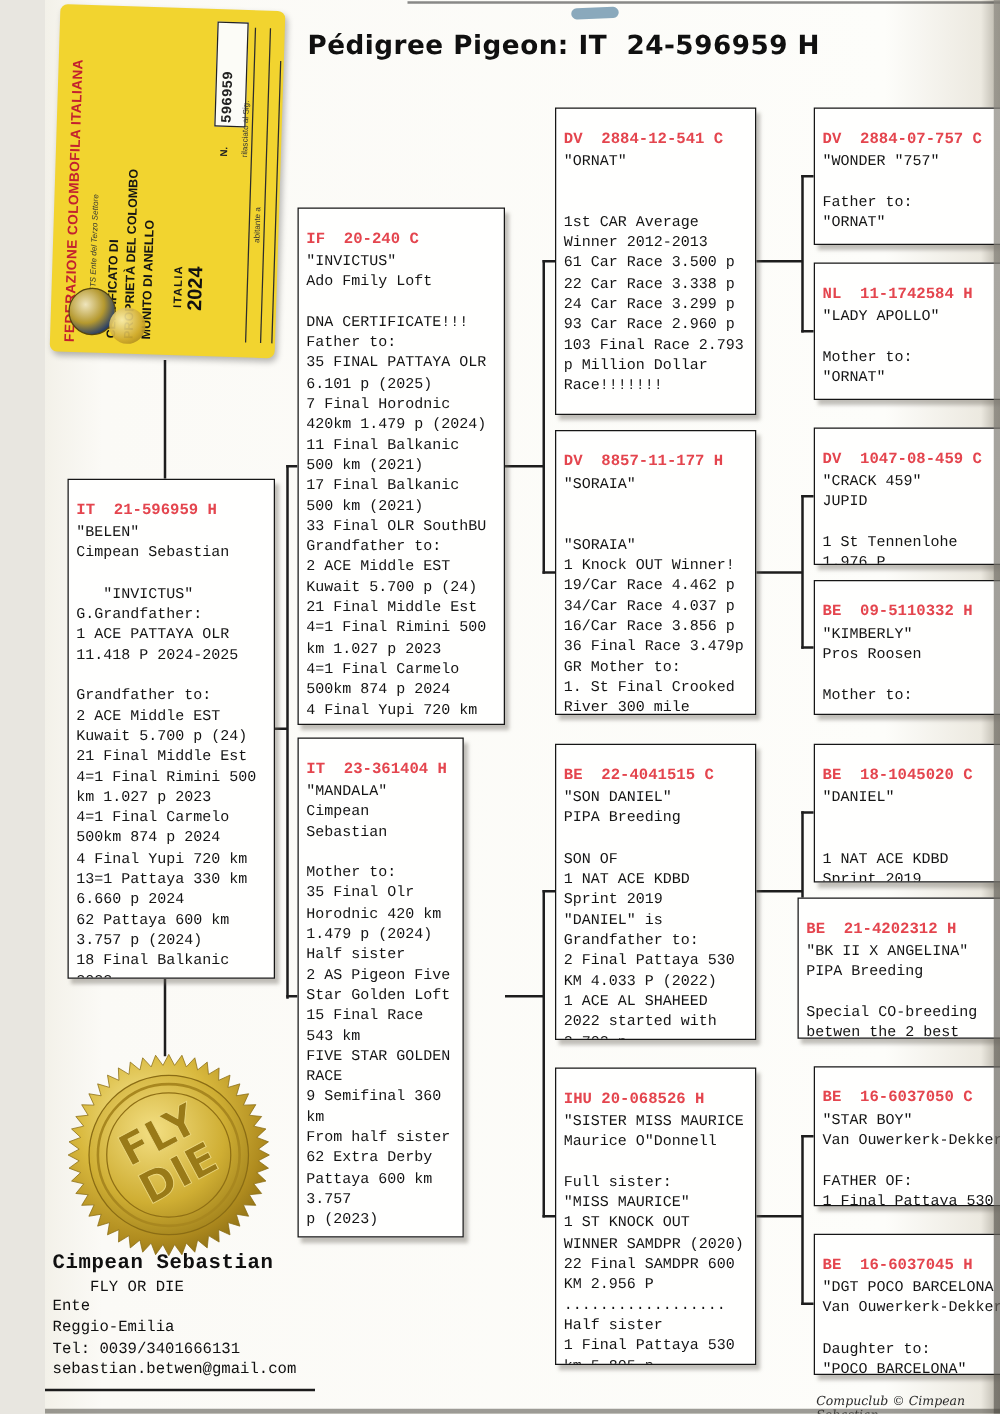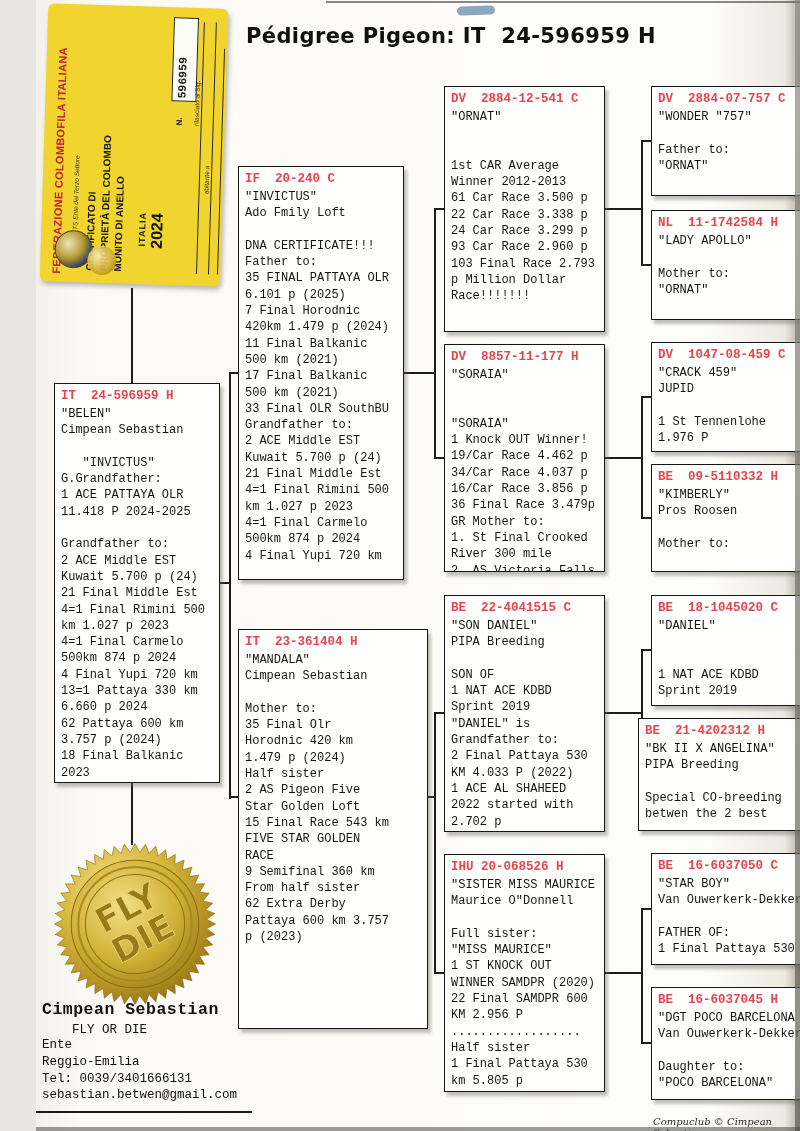--- a/index.html
+++ b/index.html
@@ -10,21 +10,21 @@
     margin-left:36px;
   }
   .scan-top { position:absolute; left:290px; top:1px; width:505px; height:2px; background:#2a2a2a; opacity:.55; }
   .scan-right { position:absolute; right:0; top:0; width:5px; height:100%; background:linear-gradient(180deg,#8d8a82,#5f5c55); opacity:.7; }
   .scan-bottom { position:absolute; left:0; bottom:0; width:100%; height:4px; background:#4c4a44; opacity:.55; }
   .smudge { position:absolute; left:421px; top:6px; width:38px; height:9px; background:#6d93ad; border-radius:5px; transform:rotate(-2deg); opacity:.8; }
 
   .title { position:absolute; left:210px; top:24px; font:bold 21px "DejaVu Sans","Liberation Sans",sans-serif; color:#101010; letter-spacing:.4px; white-space:pre; }
 
   
-  .pbox { position:absolute; background:#fffffe; border:1.5px solid #161616; box-shadow:3px 4px 3px rgba(110,105,95,.42); padding:5px 6px; overflow:hidden; }
+  .pbox { position:absolute; background:#fffffe; border:1.5px solid #161616; box-shadow:3px 4px 3px rgba(110,105,95,.42); padding:17px 6px; overflow:hidden; }
   .ring { font-weight:bold; font-size:12.5px; color:#e4454e; white-space:pre; margin-bottom:3px; }
   .ptext { font-size:12px; line-height:16.3px; color:#141414; white-space:pre-wrap; }
 
   .cline { position:absolute; background:#1d1d1d; }
 
   
   .cert { position:absolute; left:8px; top:6px; width:180px; height:278px; background:#f2d42f; border-radius:6px; transform:rotate(1.8deg); box-shadow:2px 3px 5px rgba(0,0,0,.28); }
   .vtext { position:absolute; writing-mode:vertical-rl; transform:rotate(180deg); white-space:nowrap; }
   .fed-name { left:10px; top:8px; height:262px; color:#c3202e; font:bold 11px "Liberation Sans",sans-serif; letter-spacing:.3px; }
   .ets { left:30px; top:70px; height:160px; color:#3a3a30; font:italic 6.5px "Liberation Sans",sans-serif; }
@@ -113,21 +113,21 @@
       <div class="cline" style="left: 605px; top: 773px; width: 10px; height: 2px;"></div>
       <div class="cline" style="left: 569px; top: 972px; width: 37px; height: 2px;"></div>
       <div class="cline" style="left: 605px; top: 908px; width: 2px; height: 136px;"></div>
       <div class="cline" style="left: 605px; top: 908px; width: 10px; height: 2px;"></div>
       <div class="cline" style="left: 605px; top: 1042px; width: 10px; height: 2px;"></div>
       <div class="cline" style="left: 95px; top: 288px; width: 2px; height: 95px;"></div>
       <div class="cline" style="left: 95px; top: 783px; width: 2px; height: 62px;"></div>
     </div>
 
   <div class="pbox" style="left:18px;top:383px;width:166px;height:400px">
-    <div class="ring">IT  24-596959 H</div>
+    <div class="ring">IT  21-596959 H</div>
     <div class="ptext">"BELEN"
 Cimpean Sebastian
 
    "INVICTUS"
 G.Grandfather:
 1 ACE PATTAYA OLR
 11.418 P 2024-2025
 
 Grandfather to:
 2 ACE Middle EST
@@ -165,21 +165,21 @@
 Grandfather to:
 2 ACE Middle EST
 Kuwait 5.700 p (24)
 21 Final Middle Est
 4=1 Final Rimini 500
 km 1.027 p 2023
 4=1 Final Carmelo
 500km 874 p 2024
 4 Final Yupi 720 km</div>
   </div>
-  <div class="pbox" style="left:202px;top:629px;width:190px;height:400px">
+  <div class="pbox" style="left:202px;top:590px;width:133px;height:400px">
     <div class="ring">IT  23-361404 H</div>
     <div class="ptext">"MANDALA"
 Cimpean Sebastian
 
 Mother to:
 35 Final Olr
 Horodnic 420 km
 1.479 p (2024)
 Half sister
 2 AS Pigeon Five

